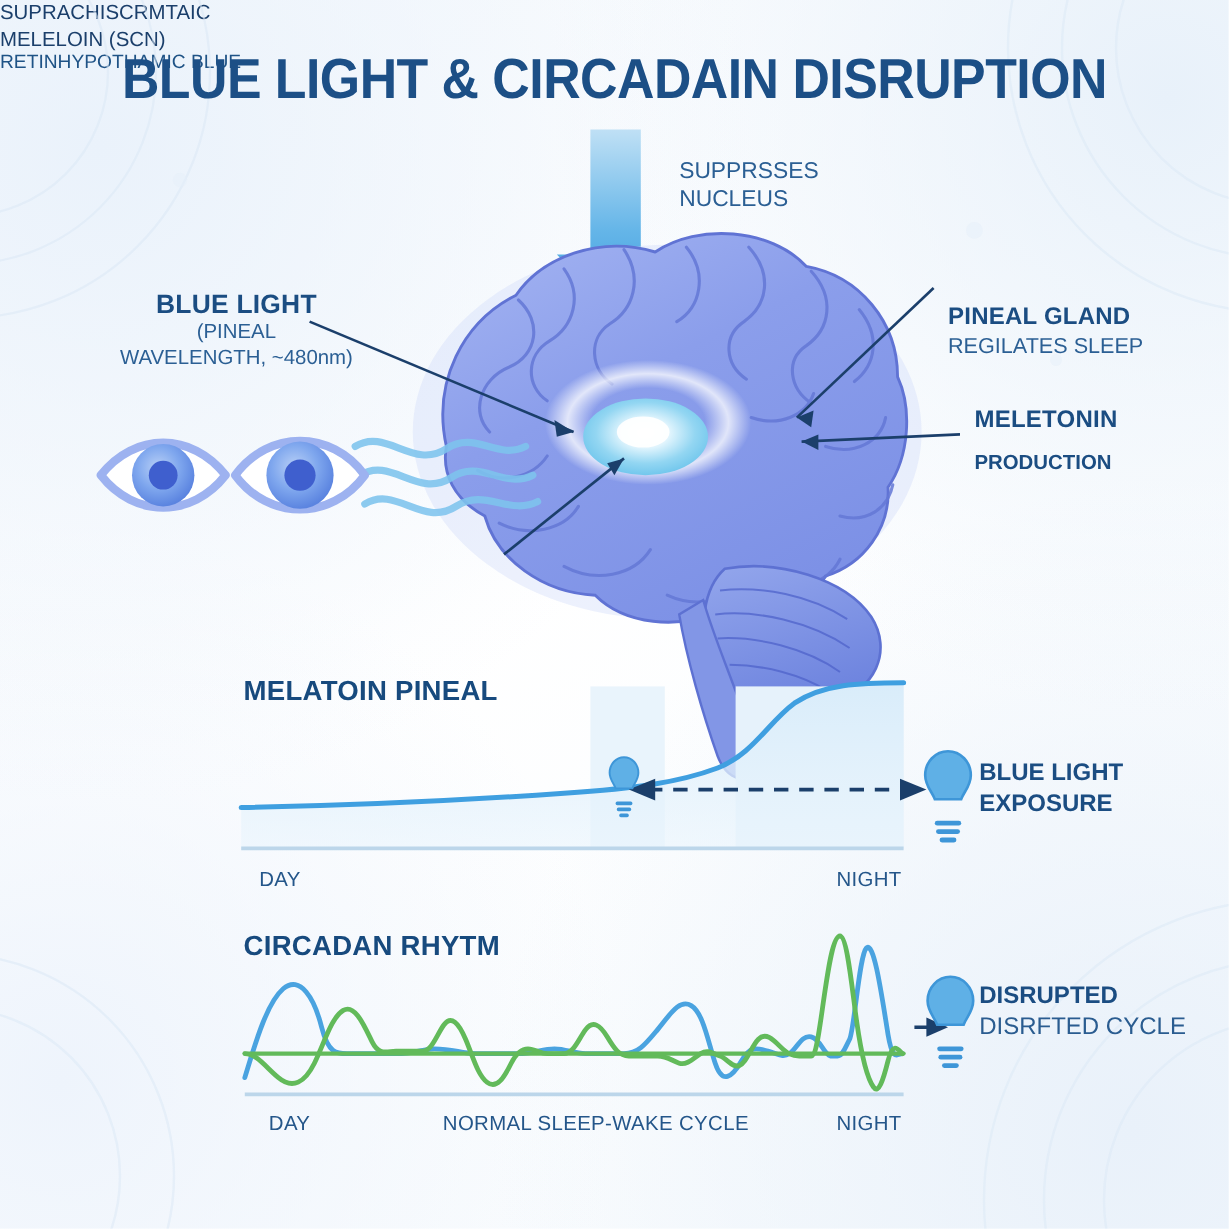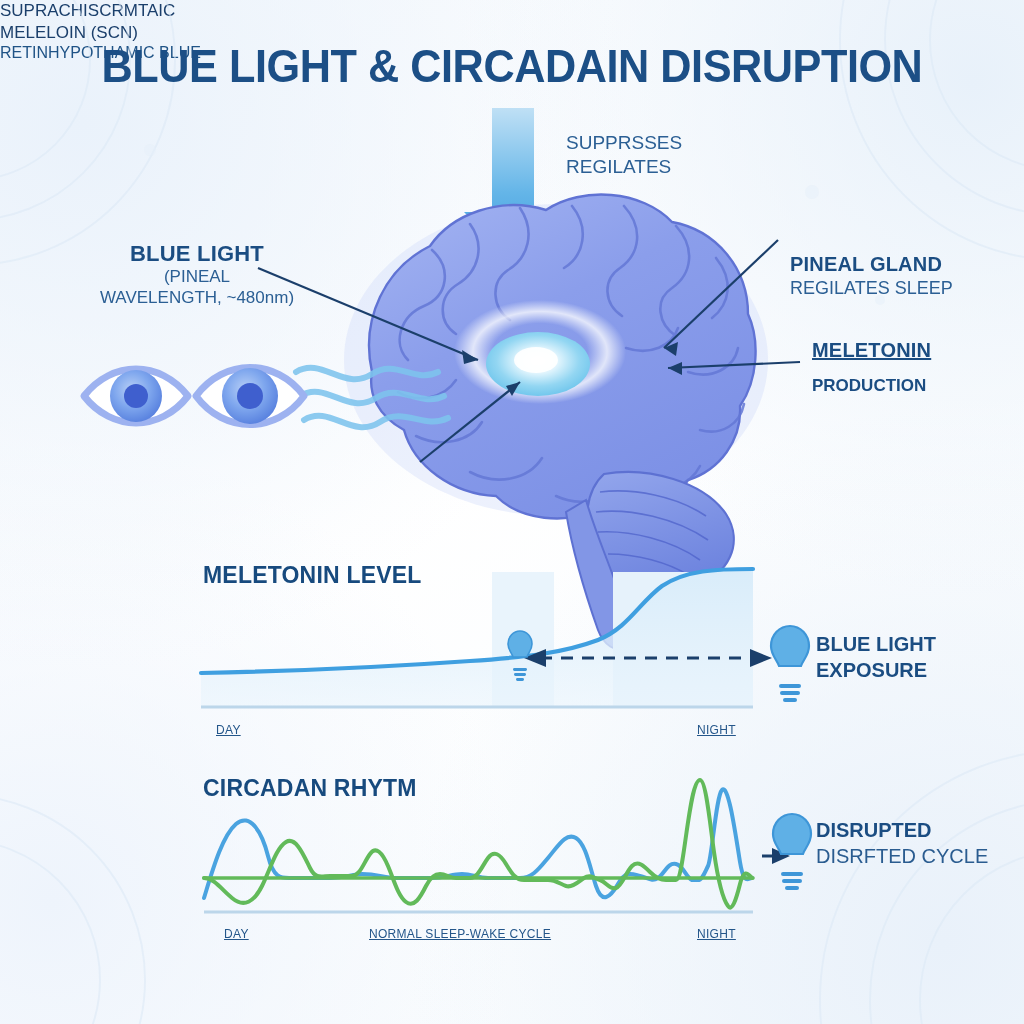--- a/index.html
+++ b/index.html
@@ -100,21 +100,21 @@
     top: 228px;
     margin-top: 24px;
   }
   #label-pineal .hd { font-size: 20px; }
   #label-pineal .sub { font-size: 18px; }
 
   #label-melatonin-prod {
     left: 812px;
     top: 338px;
   }
-  #label-melatonin-prod .hd { font-size: 20px; font-weight: bold; text-decoration: underline;}
+  #label-melatonin-prod .hd { font-size: 20px; font-weight: bold;}
   #label-melatonin-prod .sub { font-size: 17px; font-weight: bold; color:#1b4d82;margin-top:12px;}
 
   #label-scn {
     left: 509px;
     top: 401px;
     width: 190px;
     font-size: 17px;
     color: #1b3f6b;
     white-space: normal;
     line-height: 1.3;
@@ -136,25 +136,24 @@
     color: #174a7e;
     letter-spacing: 0.2px;
     white-space: nowrap;
   }
   #title-melatonin { left: 203px; top: 562px; }
   #title-circadian { left: 203px; top: 775px; }
 
   
   .axis-lbl {
     position: absolute;
-    font-size: 12px;
+    font-size: 17px;
     color: #24568a;
     letter-spacing: 0.3px;
     white-space: nowrap;
-    text-decoration: underline;
   }
   #axis1-day   { left: 216px; top: 723px; }
   #axis1-night { left: 697px; top: 723px; }
   #axis2-day   { left: 224px; top: 927px; }
   #axis2-mid   { left: 369px; top: 927px; }
   #axis2-night { left: 697px; top: 927px; }
 
   
   .legend-lbl {
     position: absolute;
@@ -325,21 +324,21 @@
       <line x1="800" y1="362" x2="668" y2="368"></line>
       <polygon points="668,368 682,362 682,375" fill="#1b3f6b" stroke="none"></polygon>
 
       <line x1="420" y1="462" x2="520" y2="382"></line>
       <polygon points="520,382 506,386 512,396" fill="#1b3f6b" stroke="none"></polygon>
     </g>
   </svg>
 
   <div class="lbl" id="label-suppresses">
     <span class="sub">SUPPRSSES</span>
-    <span class="sub">REGILATES</span>
+    <span class="sub">NUCLEUS</span>
   </div>
 
   <div class="lbl" id="label-bluelight">
     <span class="hd">BLUE LIGHT</span>
     <span class="sub">(PINEAL</span>
     <span class="sub">WAVELENGTH, ~480nm)</span>
   </div>
 
   <div class="lbl" id="label-pineal">
     <span class="hd">PINEAL GLAND</span>
@@ -351,21 +350,21 @@
     <span class="sub">PRODUCTION</span>
   </div>
 
   <div id="label-scn">
     <span>SUPRACHISCRMTAIC</span><br>
     <span>MELELOIN (SCN)</span>
   </div>
 
   <div id="label-rht">RETINHYPOTHAMIC BLUE</div>
 
-  <div class="chart-title" id="title-melatonin">MELETONIN LEVEL</div>
+  <div class="chart-title" id="title-melatonin">MELATOIN PINEAL</div>
 
   <svg class="layer" viewBox="0 0 1024 1024">
     <defs>
       <linearGradient id="gradMelFill" x1="0" y1="0" x2="0" y2="1">
         <stop offset="0%" stop-color="#d8ecfa" stop-opacity="0.95"></stop>
         <stop offset="100%" stop-color="#eaf5fd" stop-opacity="0.6"></stop>
       </linearGradient>
     </defs>
 
     <rect x="492" y="572" width="62" height="135" fill="#e9f4fc"></rect>

